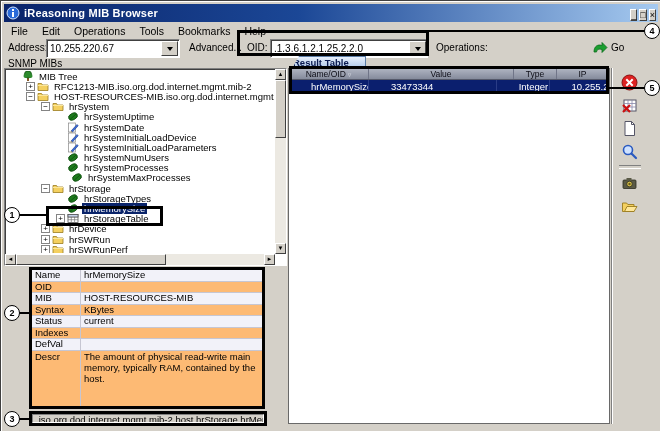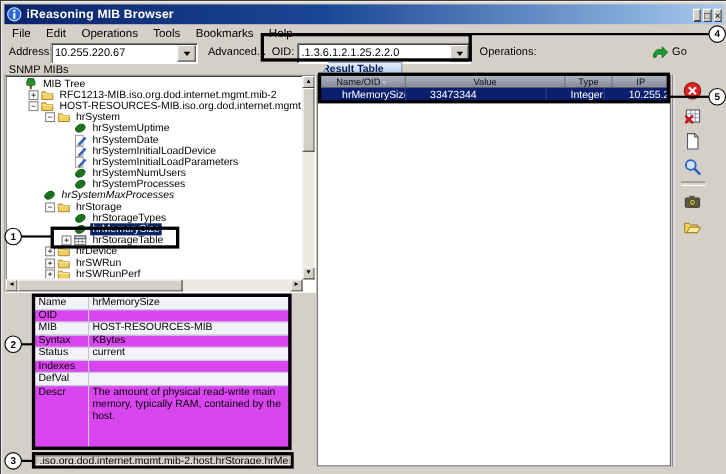--- a/index.html
+++ b/index.html
@@ -32,21 +32,21 @@
     font-size:8px;line-height:7px;text-align:center;margin-right:2px;box-sizing:border-box;}
   .expand.none{border:none;background:transparent;}
   .ticon{width:12px;min-width:12px;height:11px;margin-right:3px;display:flex;align-items:center;}
   .tlabel{padding:0 2px;}
   .tlabel.sel{background:#0a246a;color:#fff;}
   .vscroll{position:absolute;right:0;top:0;width:11px;bottom:11px;background:#ece9e2;}
   .hscroll{position:absolute;left:0;bottom:0;height:11px;right:11px;background:#ece9e2;}
   .sbtn{position:absolute;width:11px;height:11px;background:#d4d0c8;border:1px solid;border-color:#fff #404040 #404040 #fff;
     font-size:6px;line-height:9px;text-align:center;color:#000;box-sizing:border-box;}
   .sthumb{position:absolute;background:#d4d0c8;border:1px solid;border-color:#fff #404040 #404040 #fff;box-sizing:border-box;}
-  .infobox{position:absolute;left:28px;top:266px;width:236px;height:142px;background:#d946ef;
+  .infobox{position:absolute;left:28px;top:266px;width:236px;height:142px;background:#fdba74;
     border:3px solid #000;box-sizing:border-box;font-size:9.5px;overflow:hidden;}
   .irow{display:flex;border-bottom:1px solid #c6c6d2;}
   .irow .ilabel{width:42px;min-width:42px;padding:0 3px;border-right:1px solid #c6c6d2;}
   .irow .ival{flex:1;padding:0 3px;white-space:pre-wrap;}
   .irow{height:10.5px;line-height:10.5px;}
   .irow.tall{height:auto;min-height:55px;line-height:11px;}
   .irow:nth-child(odd){background:#f2f2f9;}
   .statusbox{position:absolute;left:28px;top:410px;width:238px;height:15px;border:3px solid #000;box-sizing:border-box;background:#d4d0c8;}
   .statusfield{position:absolute;inset:0;border:1px solid #808080;border-right-color:#fff;border-bottom-color:#fff;
     font-size:9.5px;line-height:9px;padding:0 3px;color:#000;white-space:nowrap;overflow:hidden;}
@@ -216,21 +216,21 @@
         <div class="tree-row" style="padding-left: 49px;">
           <span class="expand none"></span>
           <span class="ticon">
             <svg width="12" height="11" viewBox="0 0 12 11">
               <ellipse cx="6" cy="5.5" rx="4.6" ry="3.2" transform="rotate(-28 6 5.5)" fill="#1d7a1d" stroke="#0b4a0b" stroke-width="0.8"></ellipse>
               <path d="M3 8.5 L9 3" stroke="#0b4a0b" stroke-width="0.7"></path>
             </svg>
           </span>
           <span class="tlabel">hrSystemProcesses</span>
         </div>
-        <div class="tree-row" style="padding-left: 21px; font-style: italic;">
+        <div class="tree-row" style="padding-left: 53px;">
           <span class="expand none"></span>
           <span class="ticon">
             <svg width="12" height="11" viewBox="0 0 12 11">
               <ellipse cx="6" cy="5.5" rx="4.6" ry="3.2" transform="rotate(-28 6 5.5)" fill="#1d7a1d" stroke="#0b4a0b" stroke-width="0.8"></ellipse>
               <path d="M3 8.5 L9 3" stroke="#0b4a0b" stroke-width="0.7"></path>
             </svg>
           </span>
           <span class="tlabel">hrSystemMaxProcesses</span>
         </div>
         <div class="tree-row" style="padding-left: 34px;">

